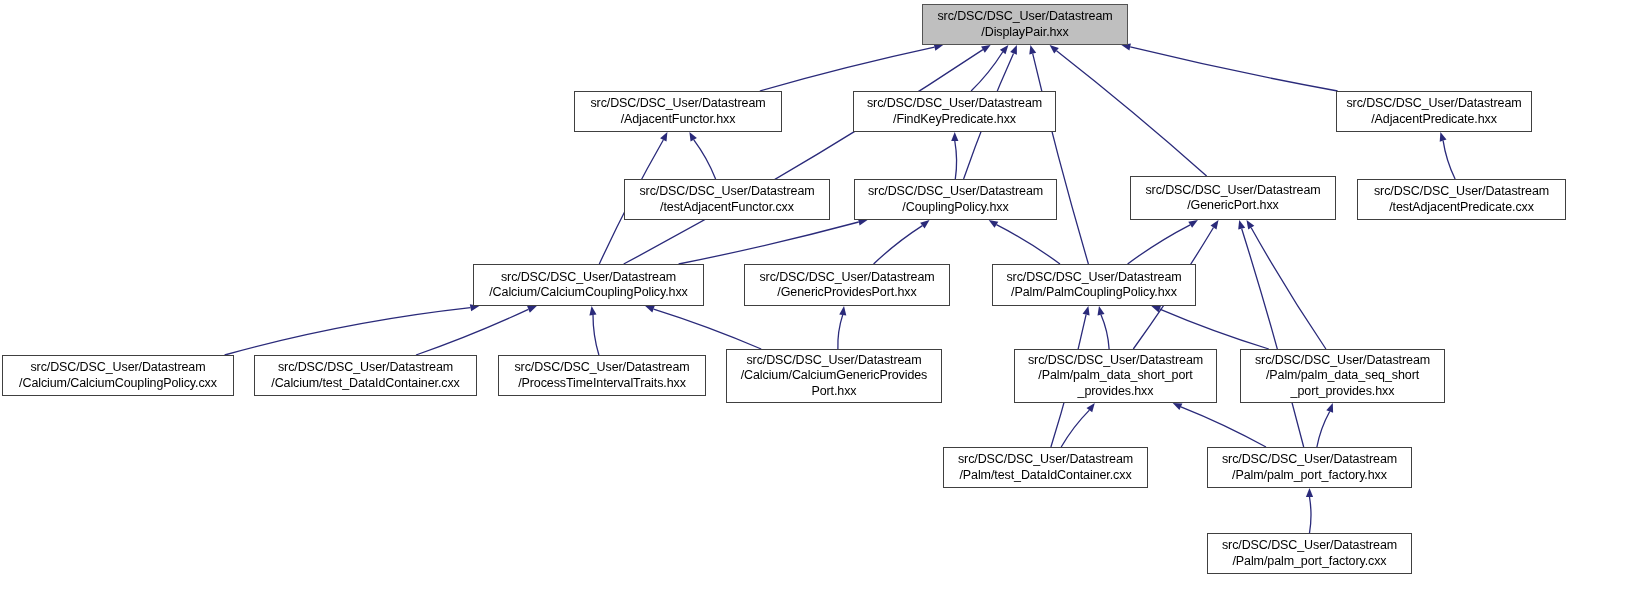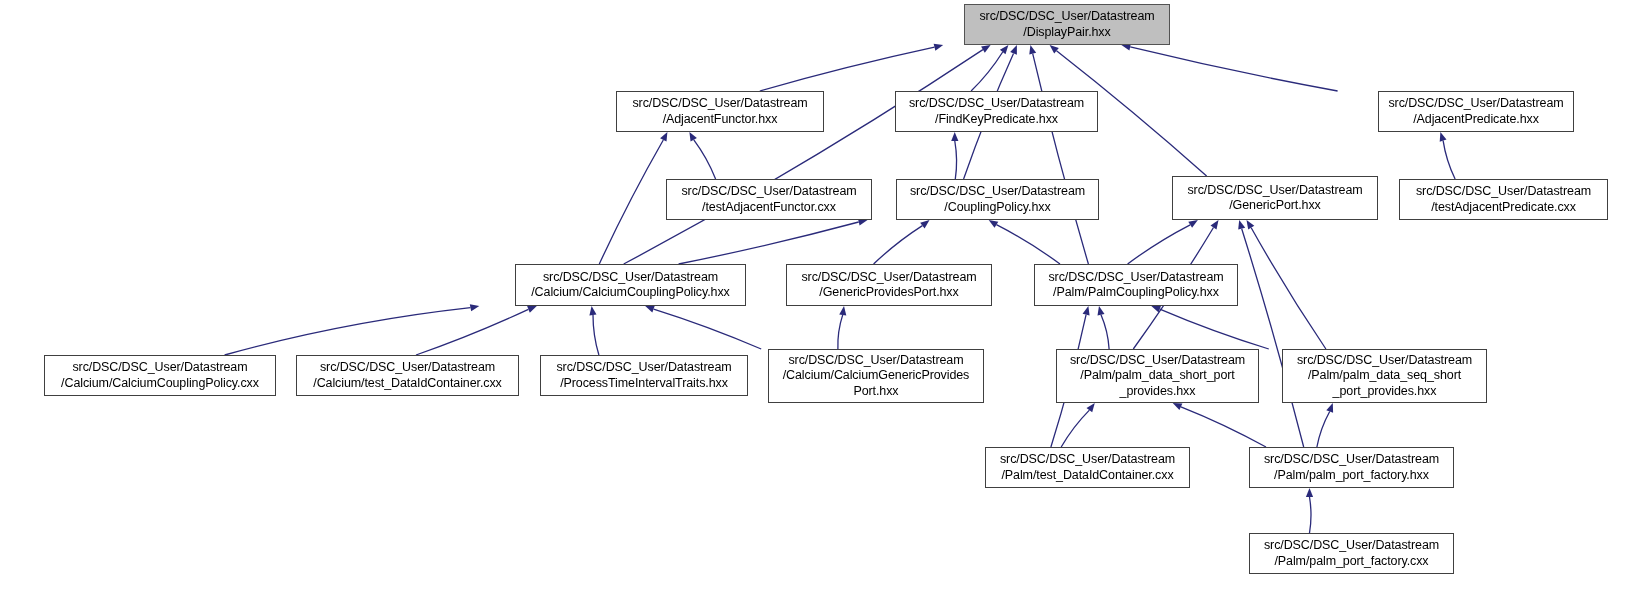--- a/index.html
+++ b/index.html
@@ -18,21 +18,20 @@
     border:1px solid #404040;
     display:flex;
     align-items:center;
     justify-content:center;
     text-align:center;
     color:#000000;
     font-size:12.5px;
     line-height:15.5px;
     white-space:pre;
     letter-spacing:-0.1px;
-    margin-left:42px;
   }
   .node.root{
     background:#bfbfbf;
     border:1px solid #535353;
   }
   .node .label{display:block;}
 </style>
 </head>
 <body>
 

